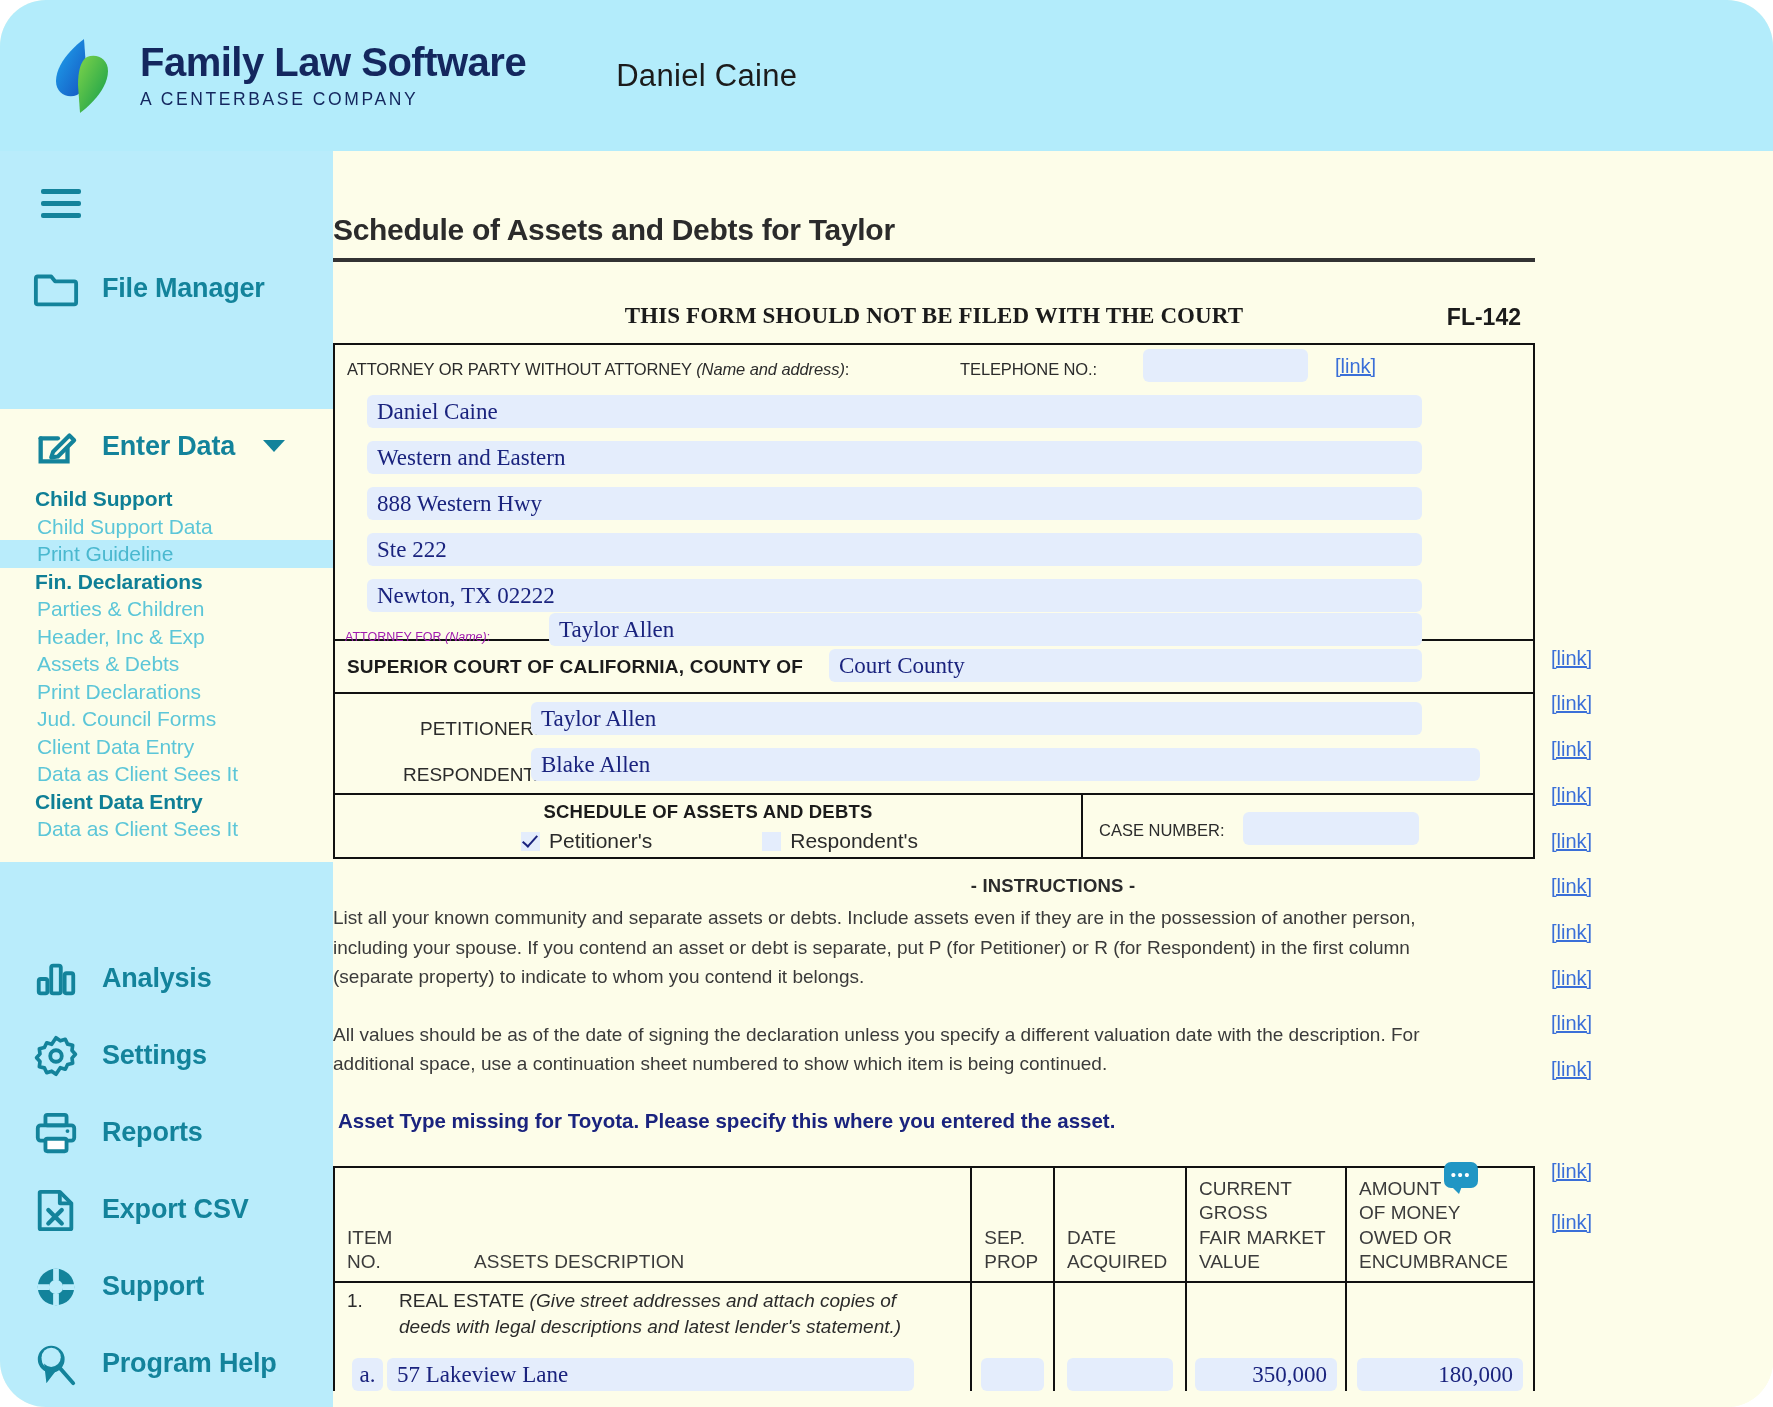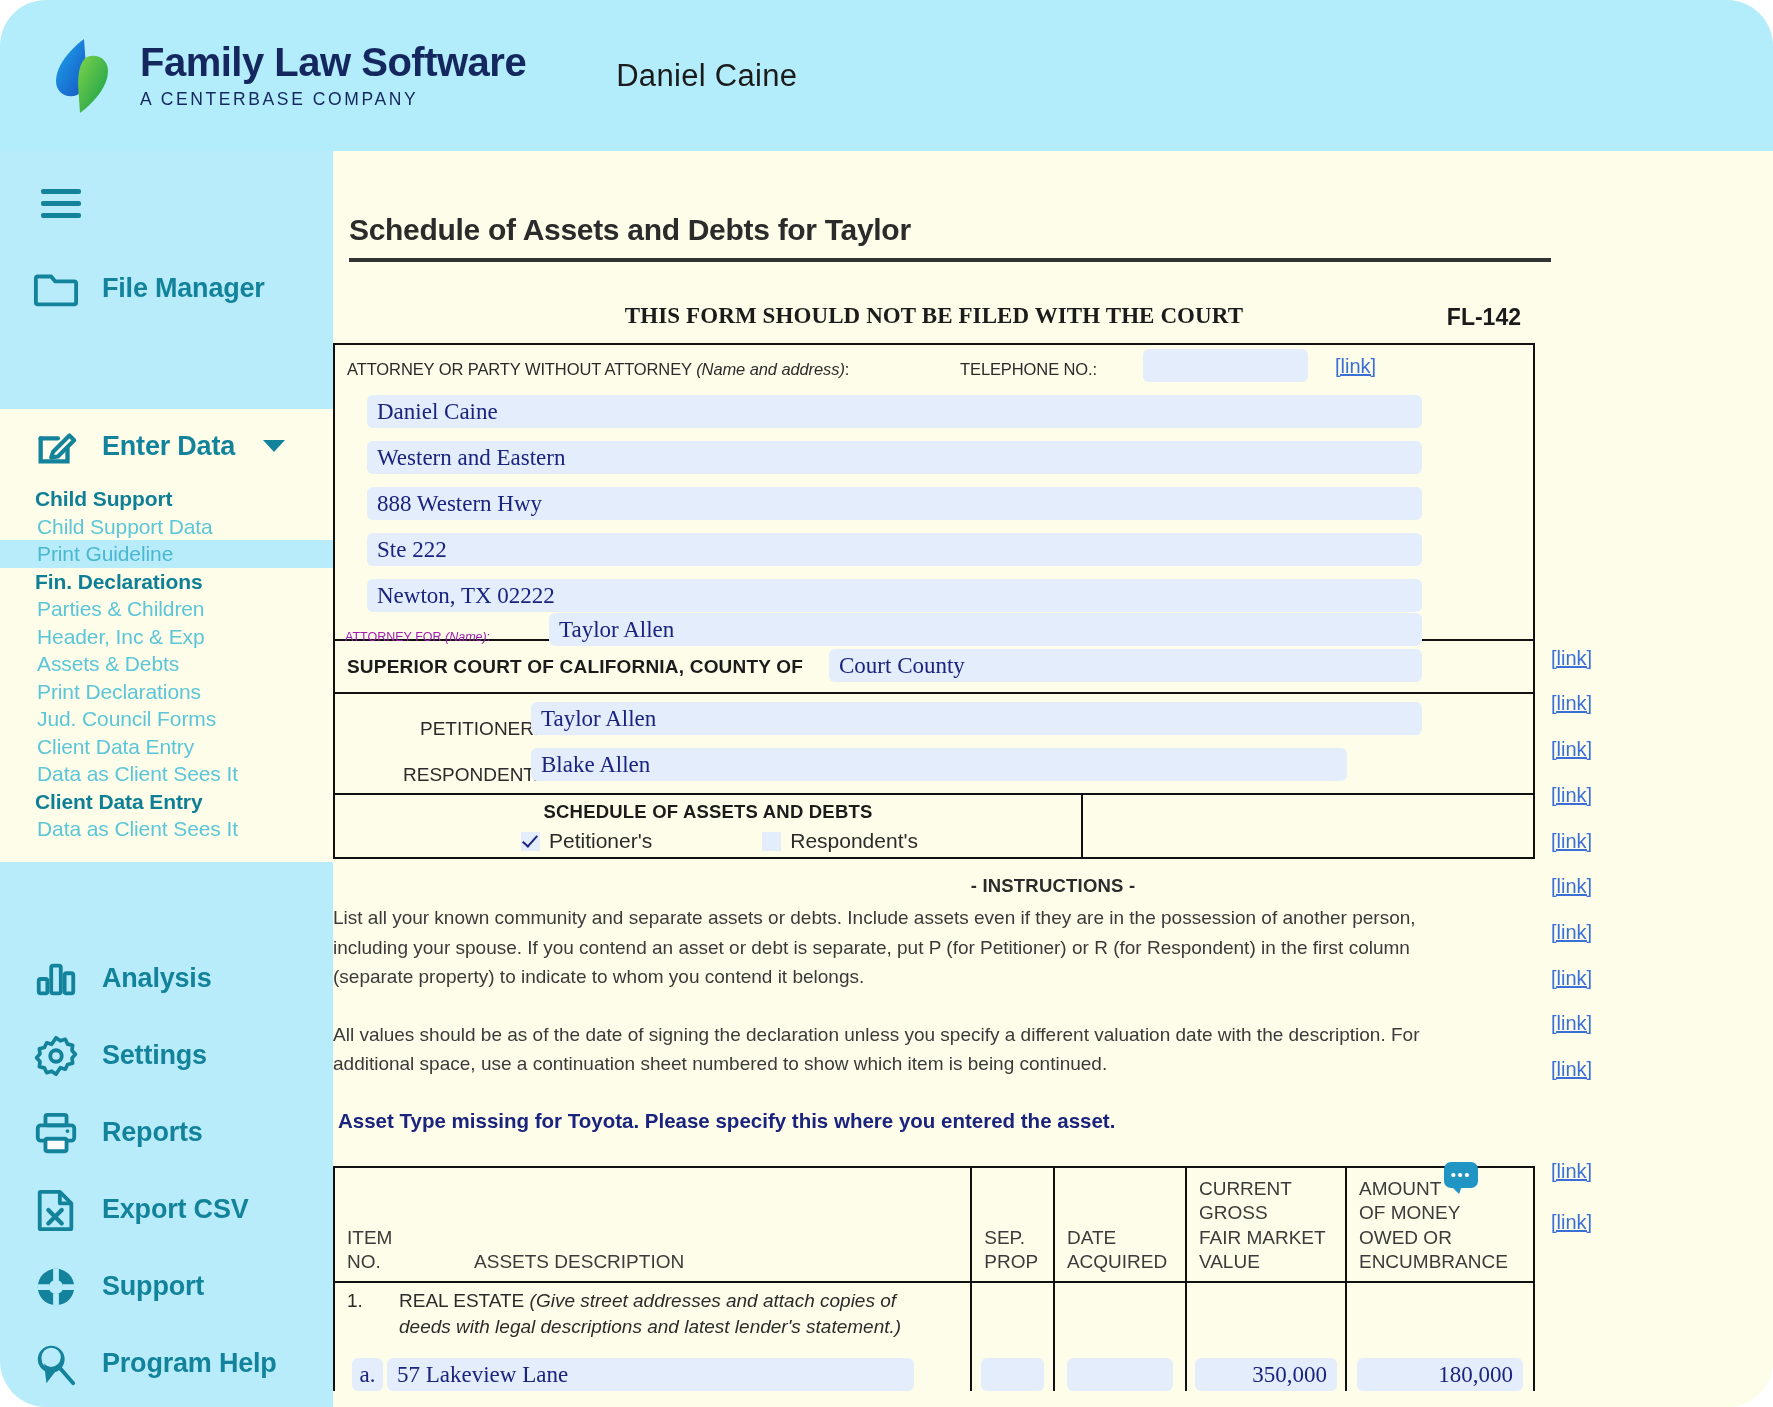--- a/index.html
+++ b/index.html
@@ -363,21 +363,21 @@
                     <div style="padding-left:0; margin-left:0;">
                       <div style="margin-left:0;">
                         <div style="padding-left:0;">
                           <div style="position:relative; margin-left:0;">
                             <div style="padding-left:0px;">
 
                               <div style="margin-left:0; padding-left:0;">
                                 <div style="padding:0; margin:0;">
                                   <div style="padding-left:0px;">
 
-                                    <div style="margin-left:16px;">
+                                    <div style="margin-left:0px;">
                                       <div style="padding-left:0px;">
 
                                         <div style="padding-left:0px; margin-left:0px;">
 
                                           <div style="margin-left:0px; padding-left:0px;">
                                             <div style="padding-left:0px;">
 
                                               <div style="margin-left:0; padding-left:0;">
                                                 <div style="padding-left:0;">
 
@@ -464,37 +464,41 @@
 
       <div class="sec" style="height:53px;">
         <div style="position:absolute; left:12px; top:15px; font-size:19px; font-weight:bold; color:#1b1b1b; letter-spacing:0.2px;">SUPERIOR COURT OF CALIFORNIA, COUNTY OF</div>
         <div class="fld" style="position:absolute; left:494px; top:8px; width:593px;">Court County</div>
       </div>
 
       <div class="sec" style="height:101px;">
         <div style="position:absolute; left:85px; top:24px; font-size:19px; color:#2b2b2b;">PETITIONER:</div>
         <div class="fld" style="position:absolute; left:196px; top:8px; width:891px;">Taylor Allen</div>
         <div style="position:absolute; left:68px; top:70px; font-size:19px; color:#2b2b2b;">RESPONDENT:</div>
-        <div class="fld" style="position:absolute; left:196px; top:54px; width:816px;">Blake Allen</div>
+        <div class="fld" style="position:absolute; left:196px; top:54px; width:949px;">Blake Allen</div>
       </div>
 
       <div class="sec" style="height:64px;">
         <div style="position:absolute; left:0; top:0; width:748px; height:64px; border-right:2px solid #111;">
           <div style="text-align:center; font-size:18.5px; font-weight:bold; color:#1b1b1b; padding-top:6px; letter-spacing:0.2px;">SCHEDULE OF ASSETS AND DEBTS</div>
           <div style="display:flex; padding-top:6px; padding-left:186px;">
             <div style="display:flex; align-items:center;">
               <span class="chk checked"></span>
               <span style="margin-left:9px; font-size:21px; color:#2b2b2b;">Petitioner's</span>
             </div>
             <div style="display:flex; align-items:center; margin-left:110px;">
               <span class="chk"></span>
               <span style="margin-left:9px; font-size:21px; color:#2b2b2b;">Respondent's</span>
             </div>
           </div>
         </div>
+        <div style="position:absolute; left:750px; top:0; right:0; height:64px;">
+          <div style="position:absolute; left:14px; top:26px; font-size:16.5px; color:#2b2b2b;">CASE NUMBER:</div>
+          <div class="fld" style="position:absolute; left:158px; top:17px; width:176px;"></div>
+        </div>
       </div>
     </div>
 
     <div>
       <div class="linkcol" style="top:496px;">[link]</div>
       <div class="linkcol" style="top:541px;">[link]</div>
       <div class="linkcol" style="top:587px;">[link]</div>
       <div class="linkcol" style="top:633px;">[link]</div>
       <div class="linkcol" style="top:679px;">[link]</div>
       <div class="linkcol" style="top:724px;">[link]</div>

